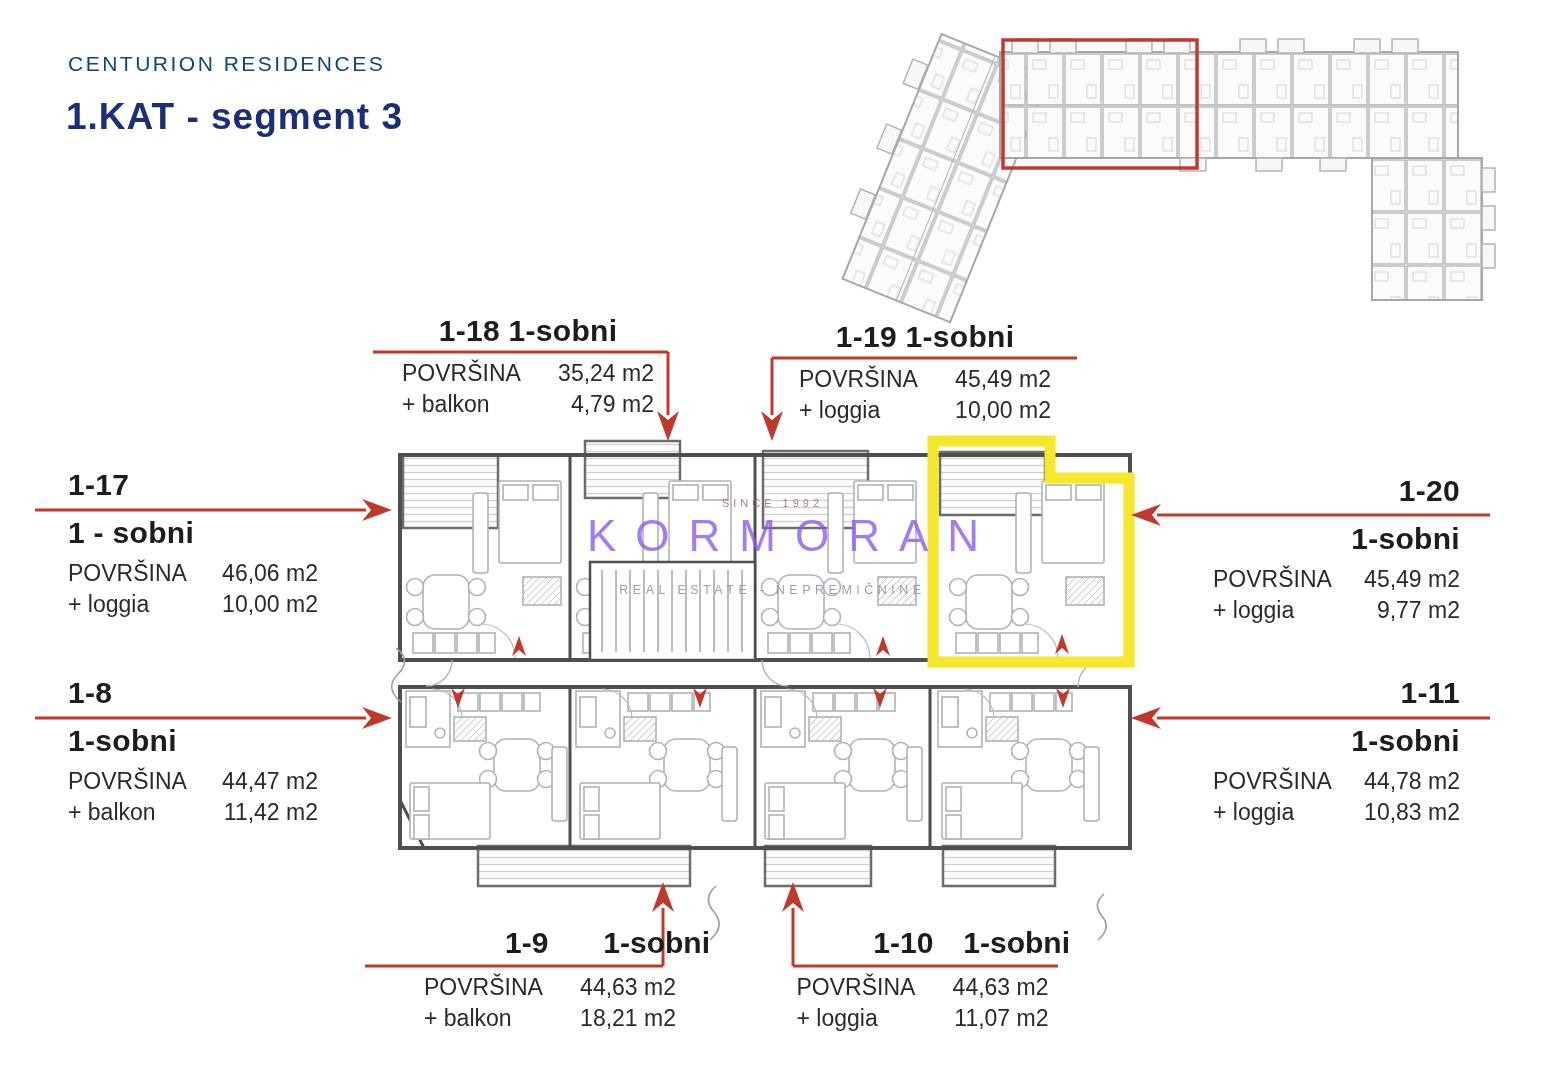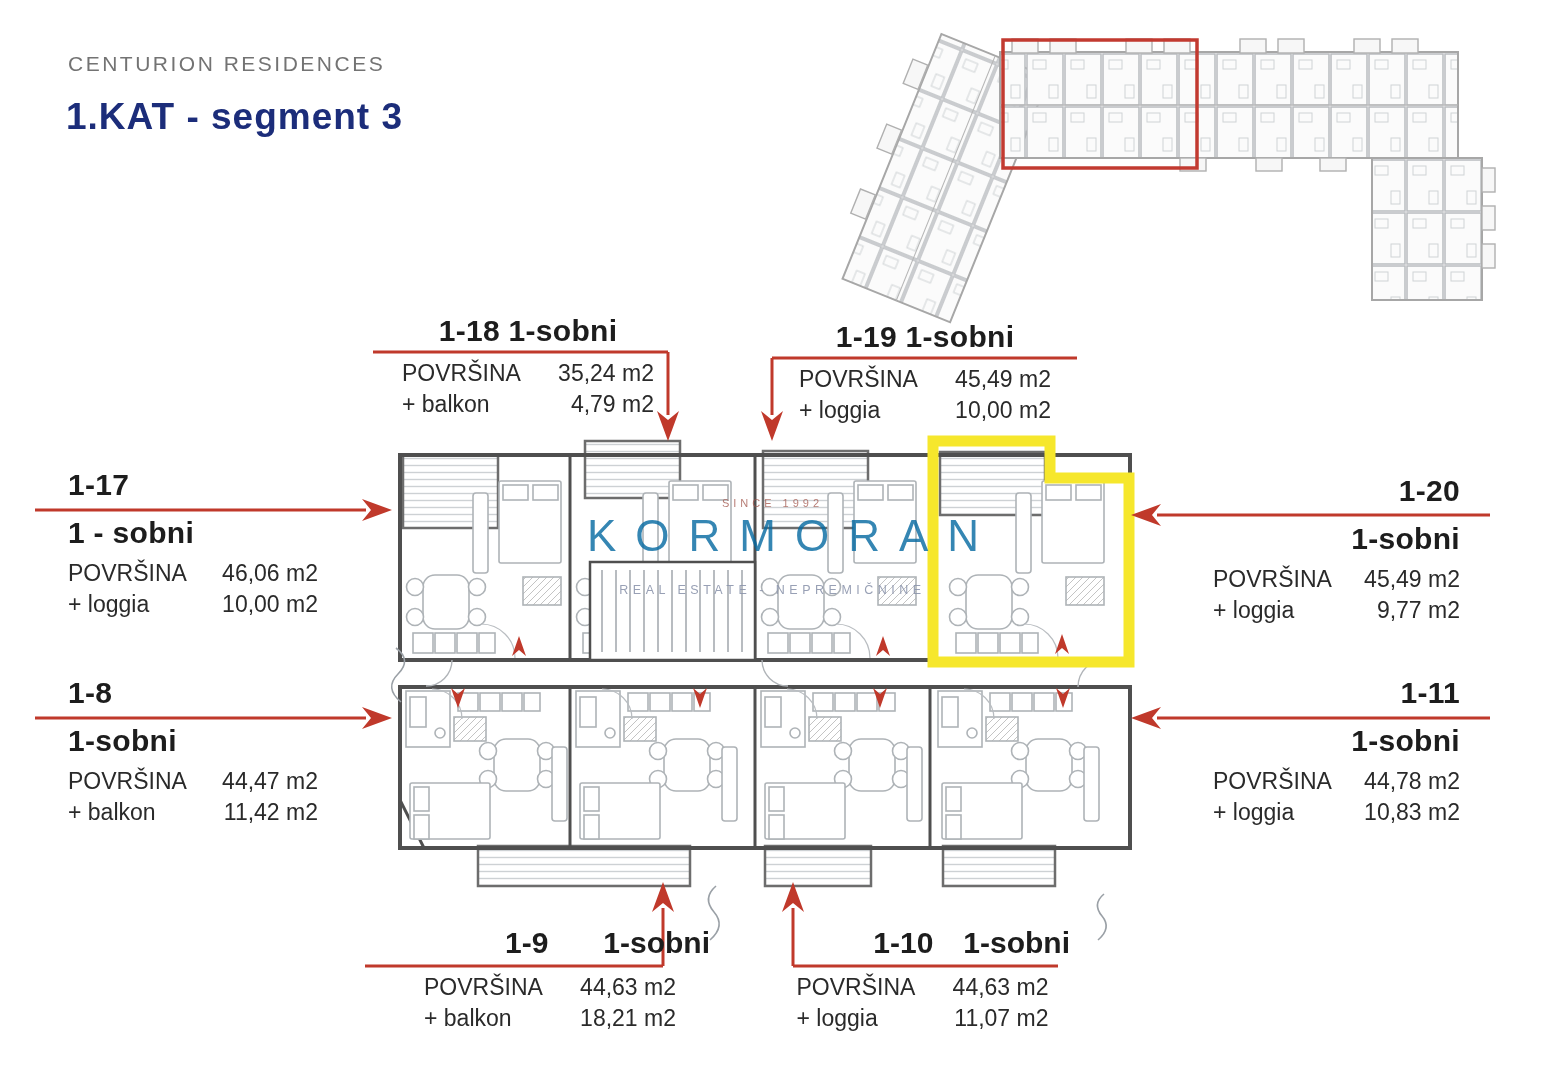--- a/index.html
+++ b/index.html
@@ -1,29 +1,29 @@
 <!DOCTYPE html>
 <html><head>
 <meta charset="utf-8">
 <style>
   html,body{margin:0;padding:0;background:#ffffff;}
   body{width:1563px;height:1080px;position:relative;overflow:hidden;
        font-family:"Liberation Sans", sans-serif;color:#1d1d1d;}
   
   .brand{position:absolute;left:68px;top:52px;font-size:21px;letter-spacing:2.5px;
-         color:#737373;font-weight:500;}
+         color:#0c4a6e;font-weight:500;}
   .page-title{position:absolute;left:66px;top:96px;font-size:37px;font-weight:700;
          color:#1c2d7a;letter-spacing:1px;}
   
   #plan-svg{position:absolute;left:0;top:0;z-index:1;}
   
   .watermark{position:absolute;left:575px;top:497px;width:395px;text-align:center;
              z-index:2;pointer-events:none;}
   .wm-since{font-size:11px;letter-spacing:4px;color:#a05248;opacity:.75;}
-  .wm-name{font-size:44px;letter-spacing:19px;color:#0369a1;opacity:.8;font-weight:500;
+  .wm-name{font-size:44px;letter-spacing:19px;color:#8b5cf6;opacity:.8;font-weight:500;
            margin-top:2px;padding-left:12px;}
   .wm-sub{font-size:12.5px;letter-spacing:4.5px;color:#8d96ad;opacity:.9;margin-top:22px;}
   
   .unit-label{position:absolute;z-index:3;color:#1d1d1d;}
   .ul-title{font-size:30px;font-weight:700;letter-spacing:.3px;white-space:nowrap;}
   .ul-rows{margin-top:8px;}
   .ul-row{display:flex;justify-content:space-between;font-size:23px;line-height:31px;
           color:#2a2a2a;}
   .gap8{height:8px;}
   .center{text-align:center;}

